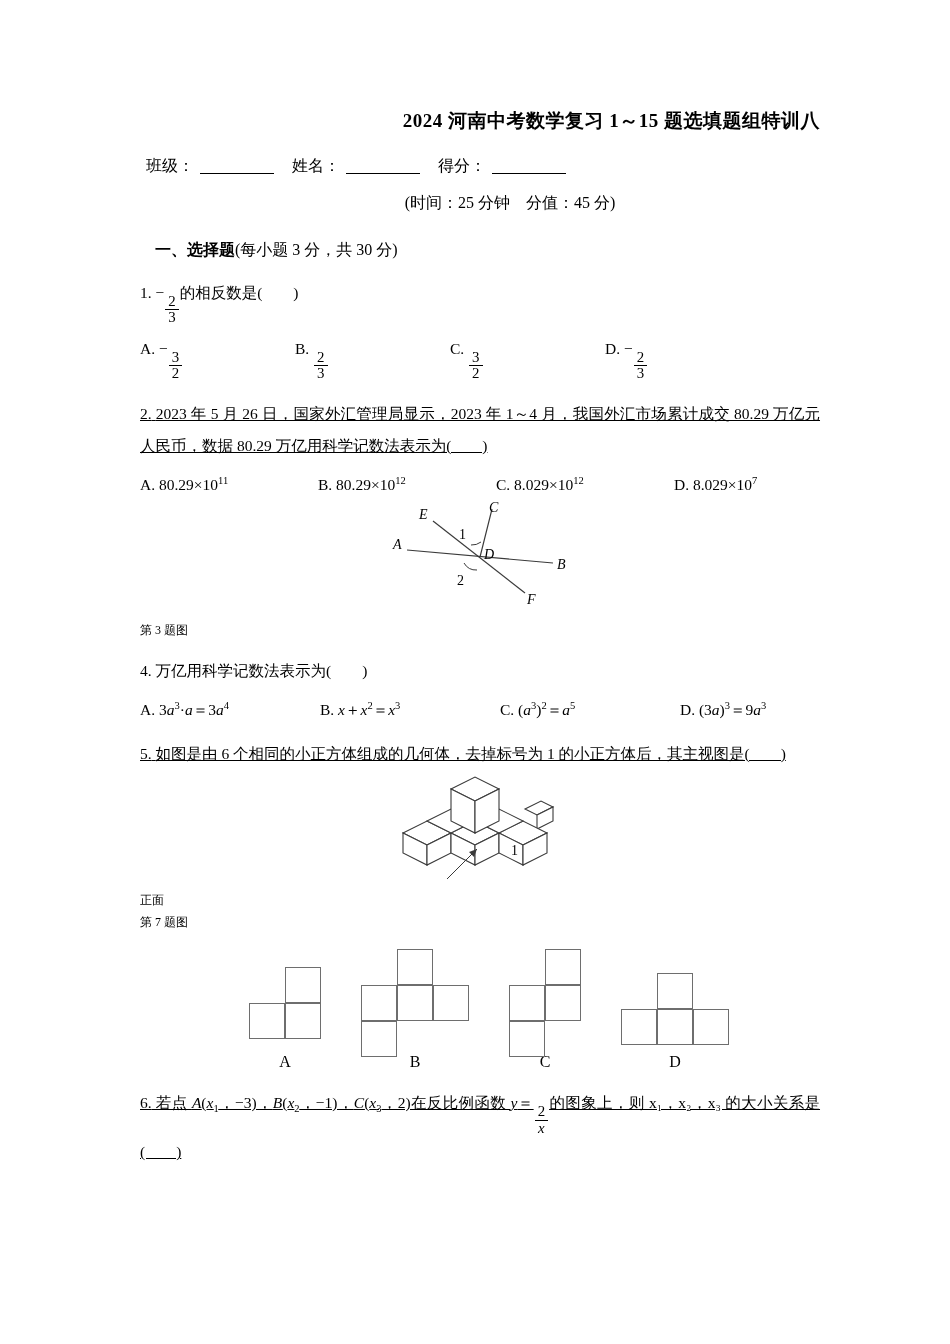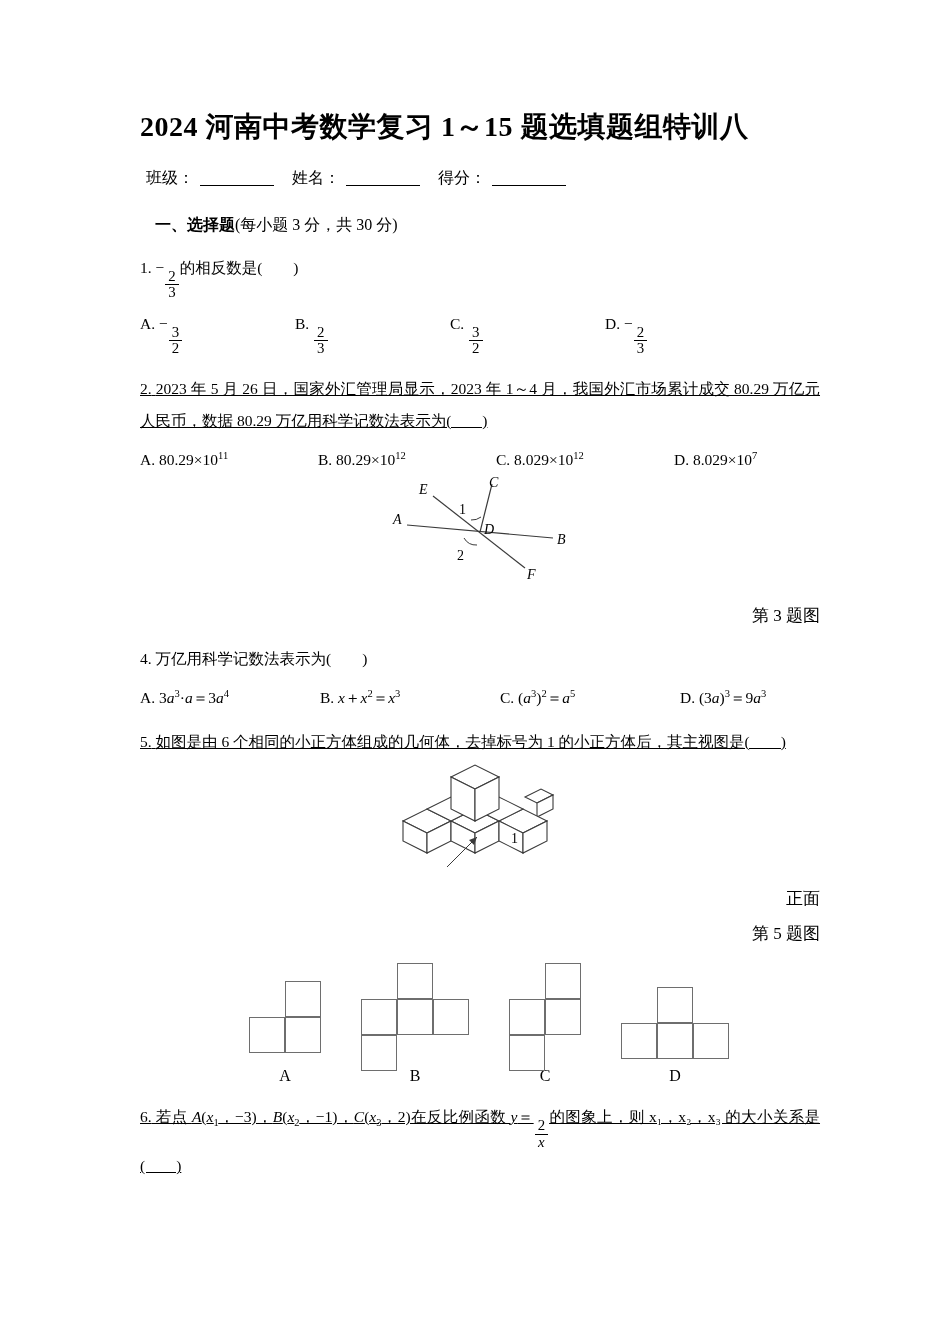--- a/index.html
+++ b/index.html
@@ -9,23 +9,23 @@
     height: 1344px;
     background: #ffffff;
     font-family: "Liberation Serif", "DejaVu Serif", serif;
     color: #000000;
     position: relative;
     overflow: hidden;
   }
   .page { padding: 0 130px 0 140px; }
 
   .doc-title {
-    font-size: 28px;
+    font-size: 19px;
     font-weight: bold;
-    text-align: left;
+    text-align: right;
     margin: 108px 0 0 0;
     letter-spacing: 0.5px;
     white-space: nowrap;
   }
 
   .id-line {
     font-size: 16px;
     margin: 22px 0 0 6px;
     white-space: nowrap;
   }
@@ -77,21 +77,21 @@
     line-height: 1.05;
     font-size: 0.96em;
   }
   .frac .num { padding: 0 3px; }
   .frac .den { padding: 0 3px; border-top: 1px solid #000; }
   i.mi { font-style: italic; }
   sup.ex { font-size: 0.68em; vertical-align: super; margin-top: 38px; }
   sub.sb { font-size: 0.68em; vertical-align: sub; }
 
   .figure { text-align: center; margin-top: 6px; }
-  .fig-cap { font-size: 17px; margin-top: 12px; text-align: right; }
+  .fig-cap { font-size: 12px; margin-top: 5px; text-align: left; }
 
   .grid-row {
     display: flex;
     justify-content: center;
     align-items: flex-end;
     gap: 22px;
     margin-top: 18px;
     height: 96px;
   }
   .shape { position: relative; }
@@ -118,20 +118,21 @@
 
   <div class="id-line">
     <span>班级：</span>
     <span class="blank-rule"></span>
     <span>姓名：</span>
     <span class="blank-rule"></span>
     <span>得分：</span>
     <span class="blank-rule"></span>
   </div>
 
+  <div class="timing">(时间：25 分钟　分值：45 分)</div>
 
   <div class="section-head">
     <b>一、选择题</b><span>(每小题 3 分，共 30 分)</span>
   </div>
 
   <div class="q">
     <span>1.</span>
     −<span class="frac">
         <span class="num">2</span>
         <span class="den">3</span>
@@ -231,21 +232,21 @@
 
         <path d="M 66 14 L 90 2 L 114 14 L 90 26 Z"></path>
         <path d="M 66 14 L 90 26 L 90 58 L 66 46 Z"></path>
         <path d="M 90 26 L 114 14 L 114 46 L 90 58 Z"></path>
       </g>
       <text x="126" y="80" font-family="Liberation Serif, serif" font-size="14" fill="#000">1</text>
       <line x1="62" y1="104" x2="92" y2="74" stroke="#3a3a3a" stroke-width="1"></line>
       <path d="M 92 74 L 84 77 L 89 82 Z" fill="#3a3a3a"></path>
     </svg>
     <div class="fig-cap">正面</div>
-    <div class="fig-cap">第 5 题图</div>
+    <div class="fig-cap">第 7 题图</div>
   </div>
 
   <div class="grid-row">
 
     <div class="shape" style="width:108px;height:96px;">
       <span class="cell" style="left:18px; top:54px;"></span>
       <span class="cell" style="left:54px; top:54px;"></span>
       <span class="cell" style="left:54px; top:18px;"></span>
     </div>
 

